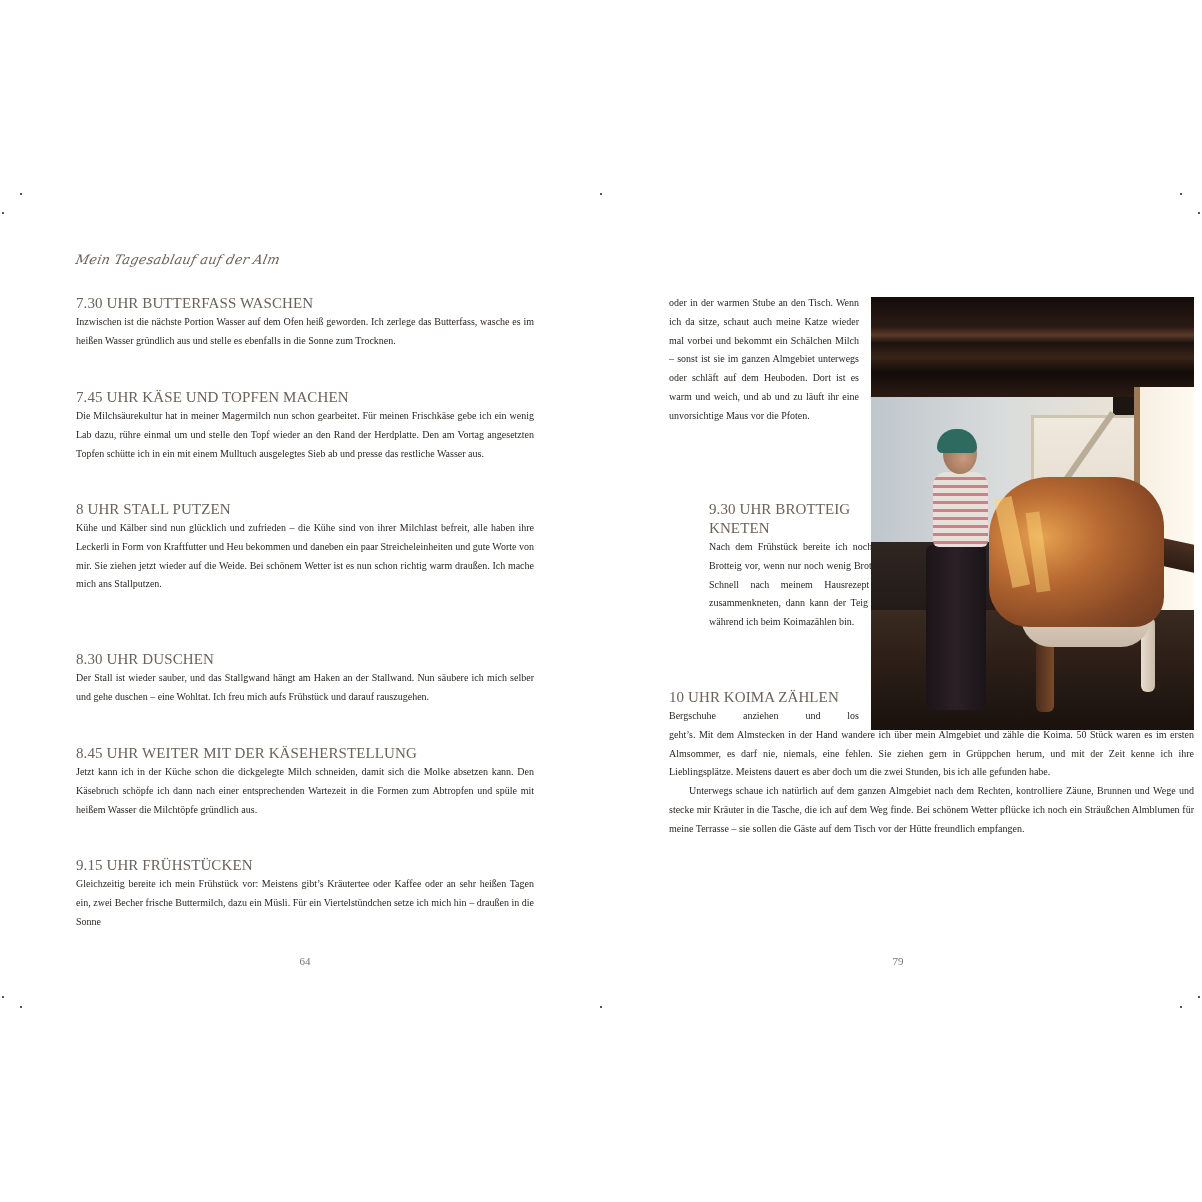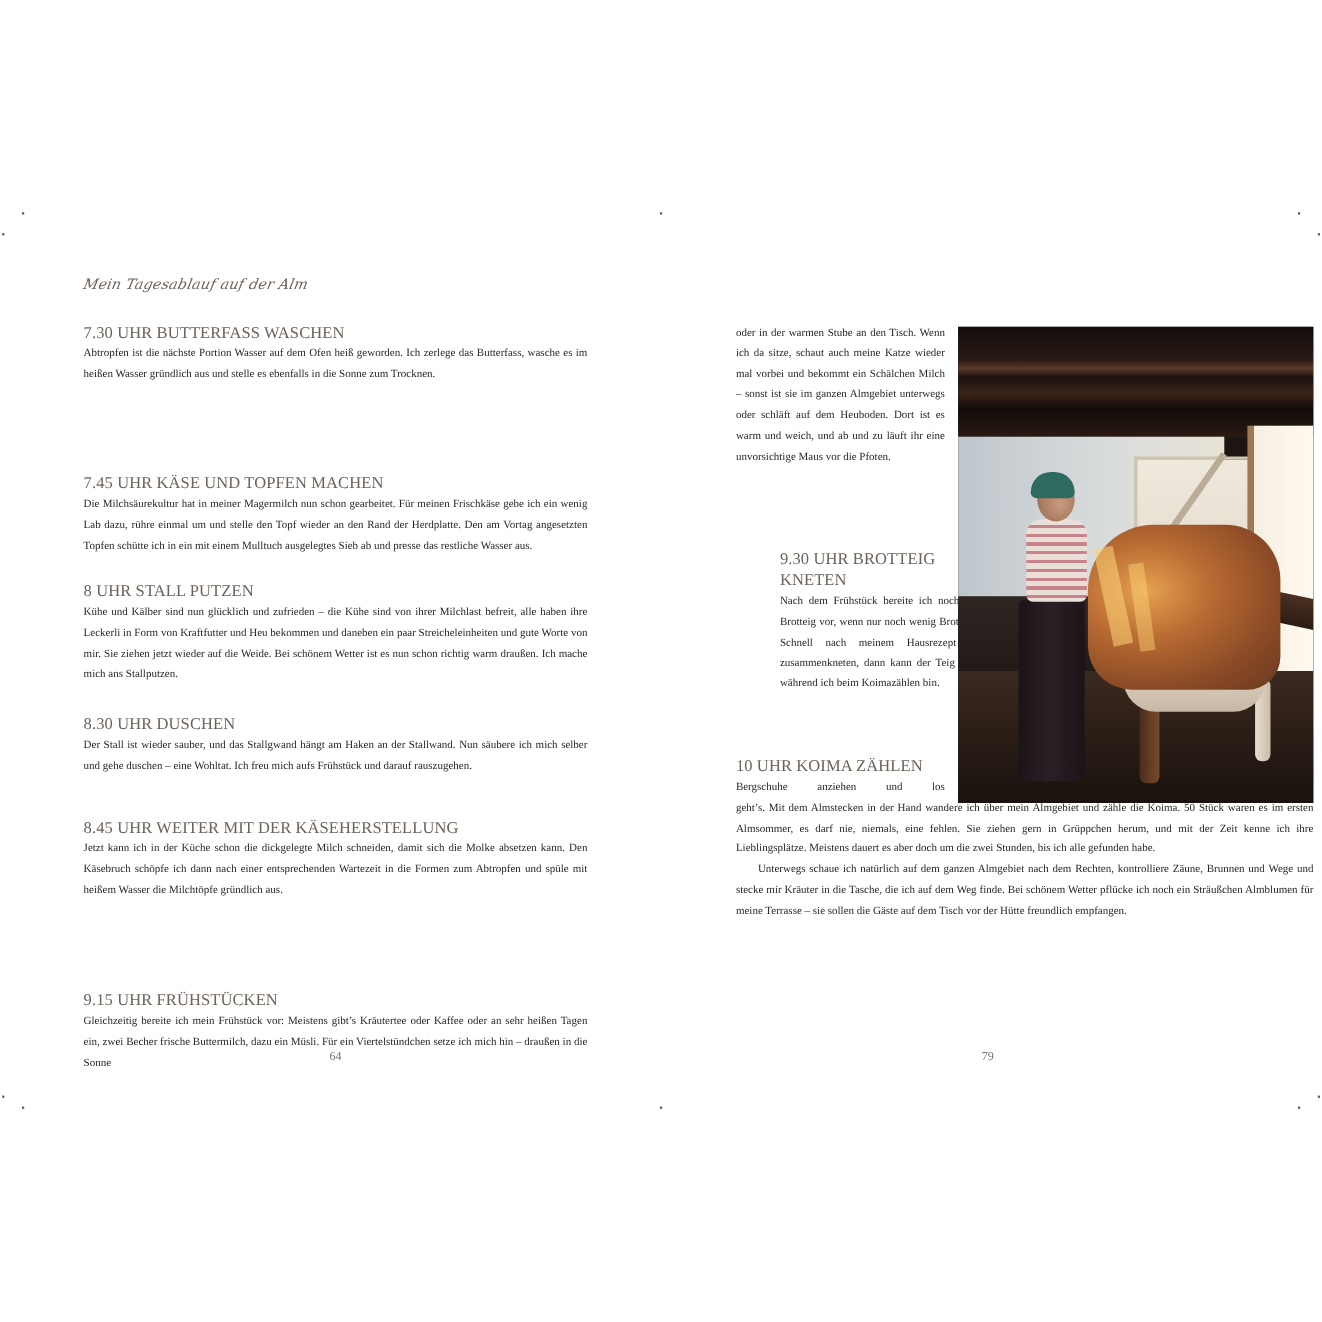--- a/index.html
+++ b/index.html
@@ -92,39 +92,39 @@
 <div class="crop" style="left:2px;top:996px;"></div>
 <div class="crop" style="left:600px;top:1006px;"></div>
 <div class="crop" style="left:1180px;top:1006px;"></div>
 <div class="crop" style="left:1198px;top:996px;"></div>
 
 <div class="running-head">Mein Tagesablauf auf der Alm</div>
 
 <div class="page page-left">
   <div class="section" style="top:294px;">
     <h2>7.30 UHR BUTTERFASS WASCHEN</h2>
-    <p>Abtropfen ist die nächste Portion Wasser auf dem Ofen heiß geworden. Ich zerlege das Butterfass, wasche es im heißen Wasser gründlich aus und stelle es ebenfalls in die Sonne zum Trocknen.</p>
+    <p>Inzwischen ist die nächste Portion Wasser auf dem Ofen heiß geworden. Ich zerlege das Butterfass, wasche es im heißen Wasser gründlich aus und stelle es ebenfalls in die Sonne zum Trocknen.</p>
   </div>
-  <div class="section" style="top:388px;margin-top:43px;">
+  <div class="section" style="top:388px;">
     <h2>7.45 UHR KÄSE UND TOPFEN MACHEN</h2>
     <p>Die Milchsäurekultur hat in meiner Magermilch nun schon gearbeitet. Für meinen Frischkäse gebe ich ein wenig Lab dazu, rühre einmal um und stelle den Topf wieder an den Rand der Herdplatte. Den am Vortag angesetzten Topfen schütte ich in ein mit einem Mulltuch ausgelegtes Sieb ab und presse das restliche Wasser aus.</p>
   </div>
-  <div class="section" style="top:529px;">
+  <div class="section" style="top:500px;">
     <h2>8 UHR STALL PUTZEN</h2>
     <p>Kühe und Kälber sind nun glücklich und zufrieden – die Kühe sind von ihrer Milchlast befreit, alle haben ihre Leckerli in Form von Kraftfutter und Heu bekommen und daneben ein paar Streicheleinheiten und gute Worte von mir. Sie ziehen jetzt wieder auf die Weide. Bei schönem Wetter ist es nun schon richtig warm draußen. Ich mache mich ans Stallputzen.</p>
   </div>
   <div class="section" style="top:650px;">
     <h2>8.30 UHR DUSCHEN</h2>
     <p>Der Stall ist wieder sauber, und das Stallgwand hängt am Haken an der Stall­wand. Nun säubere ich mich selber und gehe duschen – eine Wohltat. Ich freu mich aufs Frühstück und darauf rauszugehen.</p>
   </div>
   <div class="section" style="top:744px;">
     <h2>8.45 UHR WEITER MIT DER KÄSEHERSTELLUNG</h2>
     <p>Jetzt kann ich in der Küche schon die dickgelegte Milch schneiden, damit sich die Molke absetzen kann. Den Käsebruch schöpfe ich dann nach einer entspre­chenden Wartezeit in die Formen zum Abtropfen und spüle mit heißem Wasser die Milchtöpfe gründlich aus.</p>
   </div>
-  <div class="section" style="top:856px;margin-top:45px;">
+  <div class="section" style="top:856px;">
     <h2>9.15 UHR FRÜHSTÜCKEN</h2>
     <p>Gleichzeitig bereite ich mein Frühstück vor: Meistens gibt’s Kräutertee oder Kaffee oder an sehr heißen Tagen ein, zwei Becher frische Buttermilch, dazu ein Müsli. Für ein Viertelstündchen setze ich mich hin – draußen in die Sonne</p>
   </div>
 </div>
 <div class="folio" style="left:285px;">64</div>
 
 <div class="page page-right">
   <div class="section narrow" style="top:294px;">
     <p>oder in der warmen Stube an den Tisch. Wenn ich da sitze, schaut auch meine Katze wieder mal vorbei und bekommt ein Schälchen Milch – sonst ist sie im ganzen Almgebiet unterwegs oder schläft auf dem Heuboden. Dort ist es warm und weich, und ab und zu läuft ihr eine unvor­sichtige Maus vor die Pfoten.</p>
   </div>

